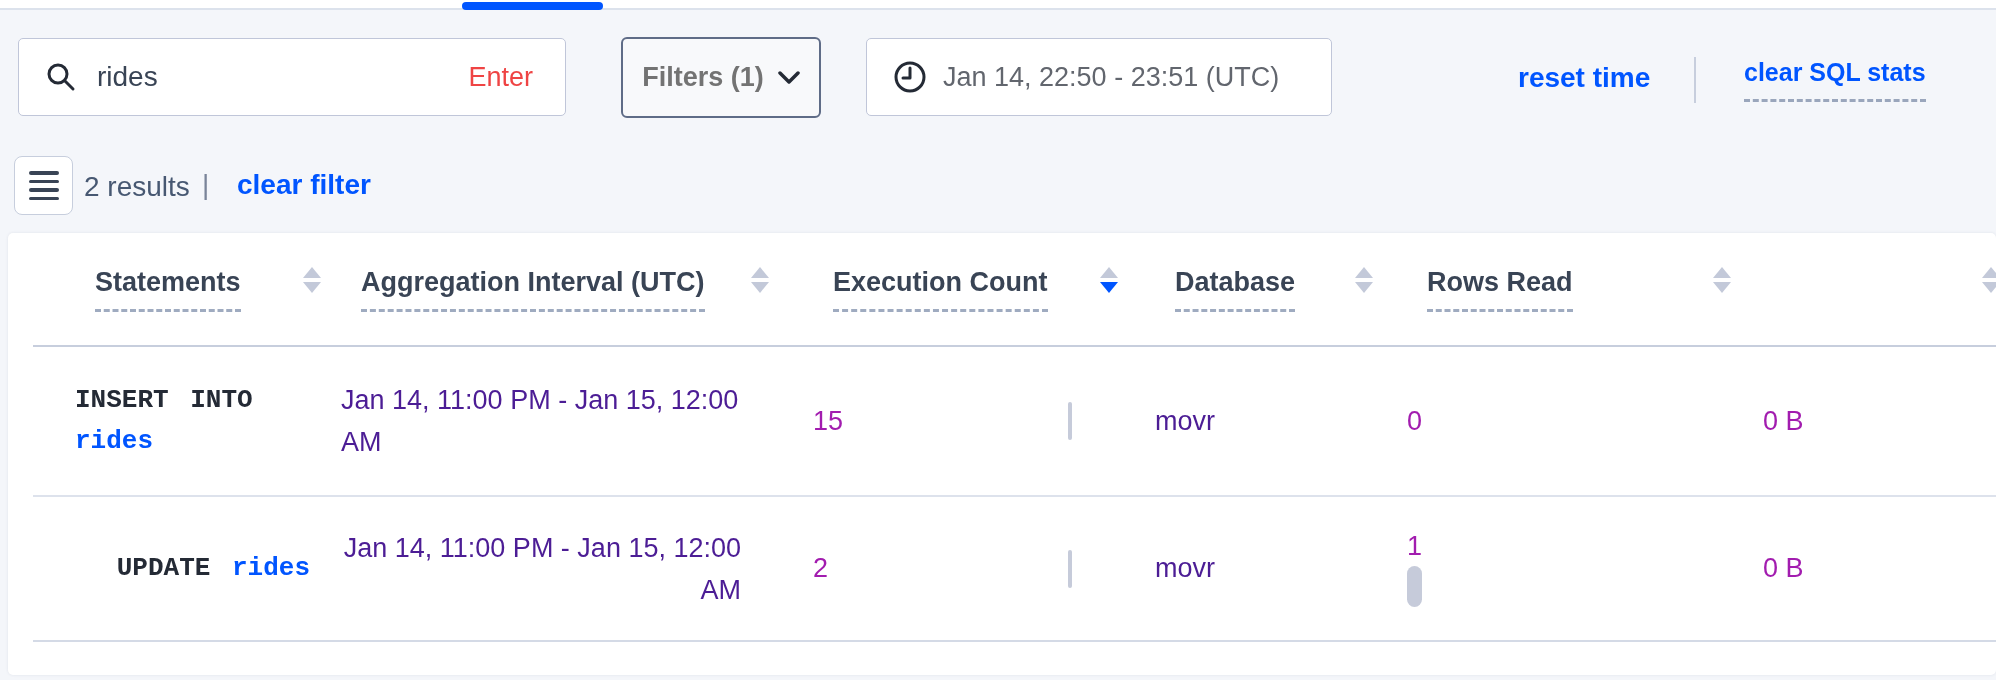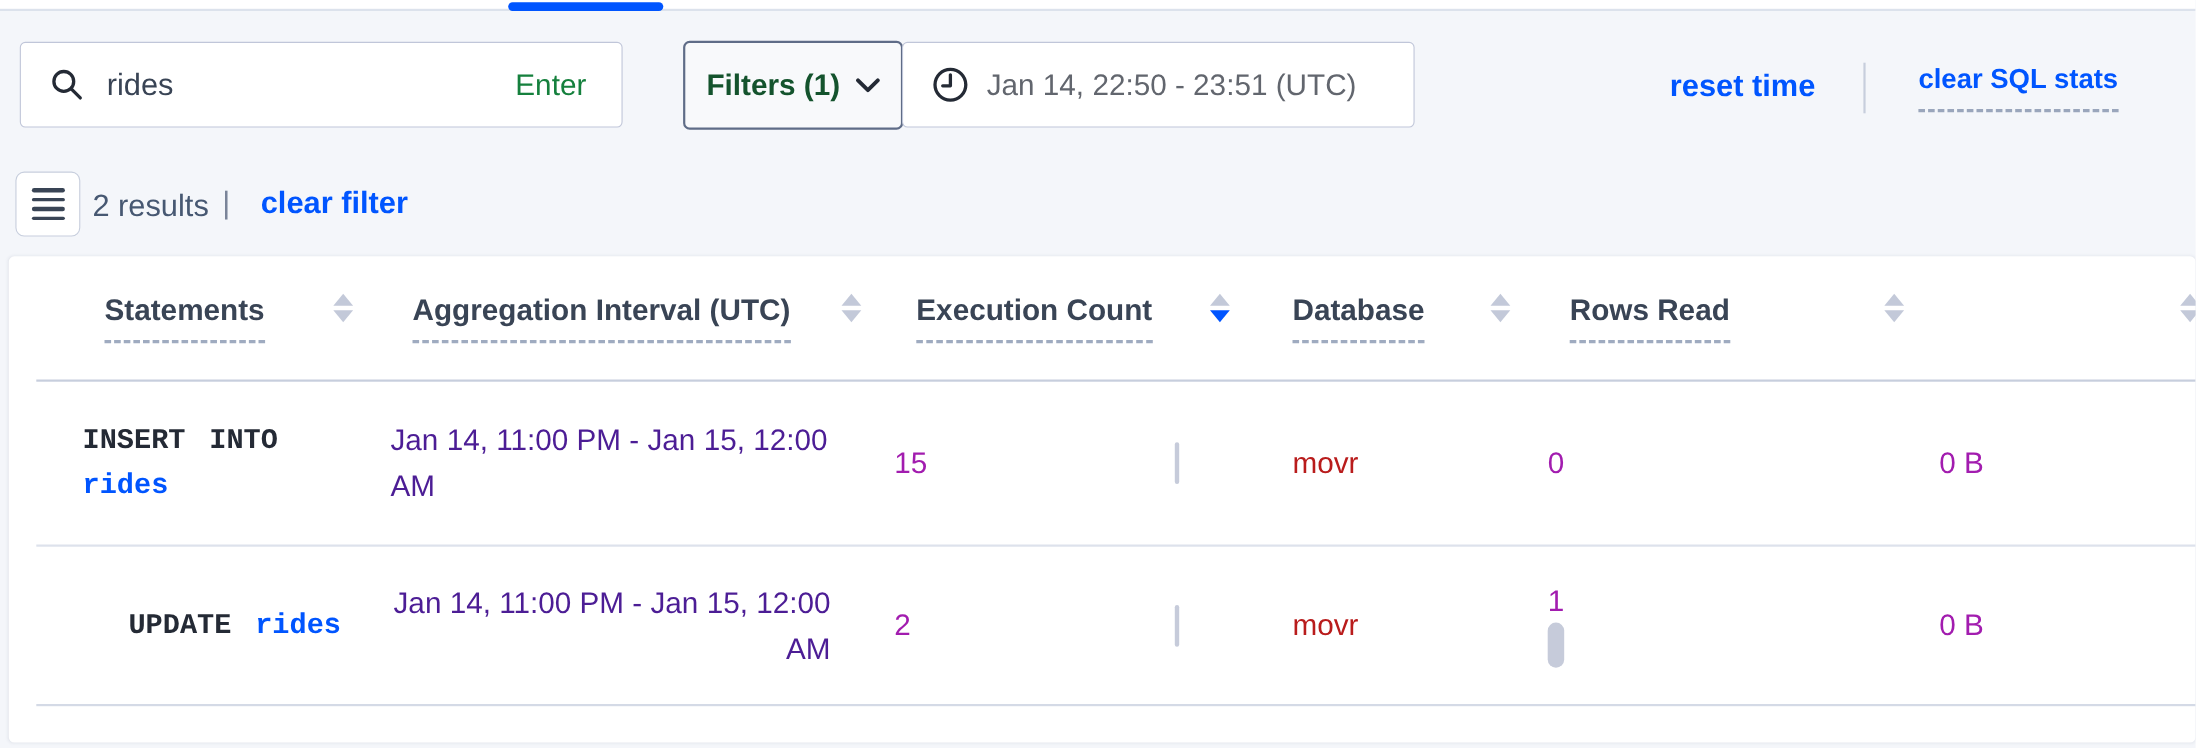--- a/index.html
+++ b/index.html
@@ -23,33 +23,33 @@
   .searchbox{
     position:absolute;left:18px;top:38px;width:548px;height:78px;
     background:#fff;border:1px solid #c0c6d9;border-radius:5px;
     display:flex;align-items:center;padding:0 26px;
   }
   .search-icon{flex:0 0 auto;margin-right:20px;display:flex;}
   .search-input{
     border:none;outline:none;flex:1 1 auto;font-family:"Liberation Sans",sans-serif;
     font-size:28px;color:#394455;background:transparent;min-width:0;
   }
-  .enter-hint{position:relative;font-size:27px;color:#15803d;padding:0 6px;}
+  .enter-hint{position:relative;font-size:27px;color:#ef4444;padding:0 6px;}
   .enter-hint::after{
     content:"";position:absolute;left:-8px;right:-8px;top:14px;bottom:-16px;
     background:#f3f5f9;border-radius:8px;z-index:-1;
   }
   .filters-btn{
     position:absolute;left:621px;top:37px;width:200px;height:81px;
     background:#f8f9fb;border:2px solid #5f6c87;border-radius:6px;
     display:flex;align-items:center;justify-content:center;gap:14px;
-    font-size:27px;font-weight:700;color:#14532d;cursor:pointer;
+    font-size:27px;font-weight:700;color:#737373;cursor:pointer;
   }
   .timepicker{
-    position:absolute;left:820px;top:38px;width:466px;height:78px;
+    position:absolute;left:866px;top:38px;width:466px;height:78px;
     background:#fff;border:1px solid #c0c6d9;border-radius:5px;
     display:flex;align-items:center;padding:0 26px;gap:16px;
     font-size:27px;color:#62666e;cursor:pointer;
   }
   .link{color:var(--accent);text-decoration:none;cursor:pointer;}
   .reset-time{position:absolute;left:1518px;top:62px;font-size:28px;font-weight:700;}
   .toolbar-divider{position:absolute;left:1694px;top:57px;width:2px;height:46px;background:#c7cedd;}
   .clear-sql{
     position:absolute;left:1744px;top:58px;font-size:25px;font-weight:600;
     padding-bottom:12px;border-bottom:3px dashed #9aa6bc;
@@ -72,21 +72,21 @@
   .hline{position:absolute;left:25px;right:0;height:2px;background:#d4dae6;}
   .hline.header{background:#c7cedd;top:112px;}
   .hline.r1{top:262px;background:#dde2ec;}
   .hline.r2{top:407px;background:#d4dae6;}
   .thead,.trow{position:absolute;left:0;width:100%;}
   .thead{top:0;height:112px;margin-left:20px;}
   .trow.row1{top:114px;height:148px;}
   .trow.row2{top:264px;height:143px;text-align:right;}
   .cell{position:absolute;top:0;height:100%;display:flex;align-items:center;}
   .c1{left:67px;width:280px;}
-  .c2{left:347px;width:458px;}
+  .c2{left:333px;width:458px;}
   .c3{left:805px;width:342px;}
   .c4{left:1147px;width:252px;}
   .c5{left:1399px;width:356px;}
   .c6{left:1755px;width:233px;}
   .th-label{
     font-size:27px;font-weight:700;color:#394455;
     padding-bottom:11px;border-bottom:3px dashed #9fabc0;cursor:pointer;
   }
   .sort{position:absolute;top:34px;display:flex;flex-direction:column;gap:4px;cursor:pointer;}
   .arr{width:0;height:0;border-left:9px solid transparent;border-right:9px solid transparent;}
@@ -95,21 +95,21 @@
   .arr-down.active{border-top-color:var(--accent);}
   .s1{left:208px;} .s2{left:390px;} .s3{left:267px;} .s4{left:180px;} .s5{left:286px;} .s6{left:199px;}
   .stmt{
     font-family:"Liberation Mono","DejaVu Sans Mono",monospace;
     font-size:26px;font-weight:700;color:#242a35;width:235px;line-height:41px;
     word-spacing:6px;
   }
   .stmt a{font-weight:700;}
   .interval{font-size:27px;color:#4c1d95;line-height:42px;max-width:400px;}
   .num{font-size:27px;color:#a21caf;}
-  .dbname{font-size:27px;color:#b91c1c;margin-left:20px;}
+  .dbname{font-size:27px;color:#4c1d95;}
   .exec-cell{position:relative;}
   .exec-bar{position:absolute;left:255px;top:50%;transform:translateY(-50%);width:4px;height:38px;background:var(--bar);border-radius:2px;}
   .rows-cell{flex-direction:column;align-items:flex-start;justify-content:center;gap:4px;}
   .rows-pill{width:15px;height:41px;border-radius:8px;background:var(--bar);}
   .icon-svg{display:block;}
 </style>
 </head>
 <body>
 
 <div class="tabstrip">

